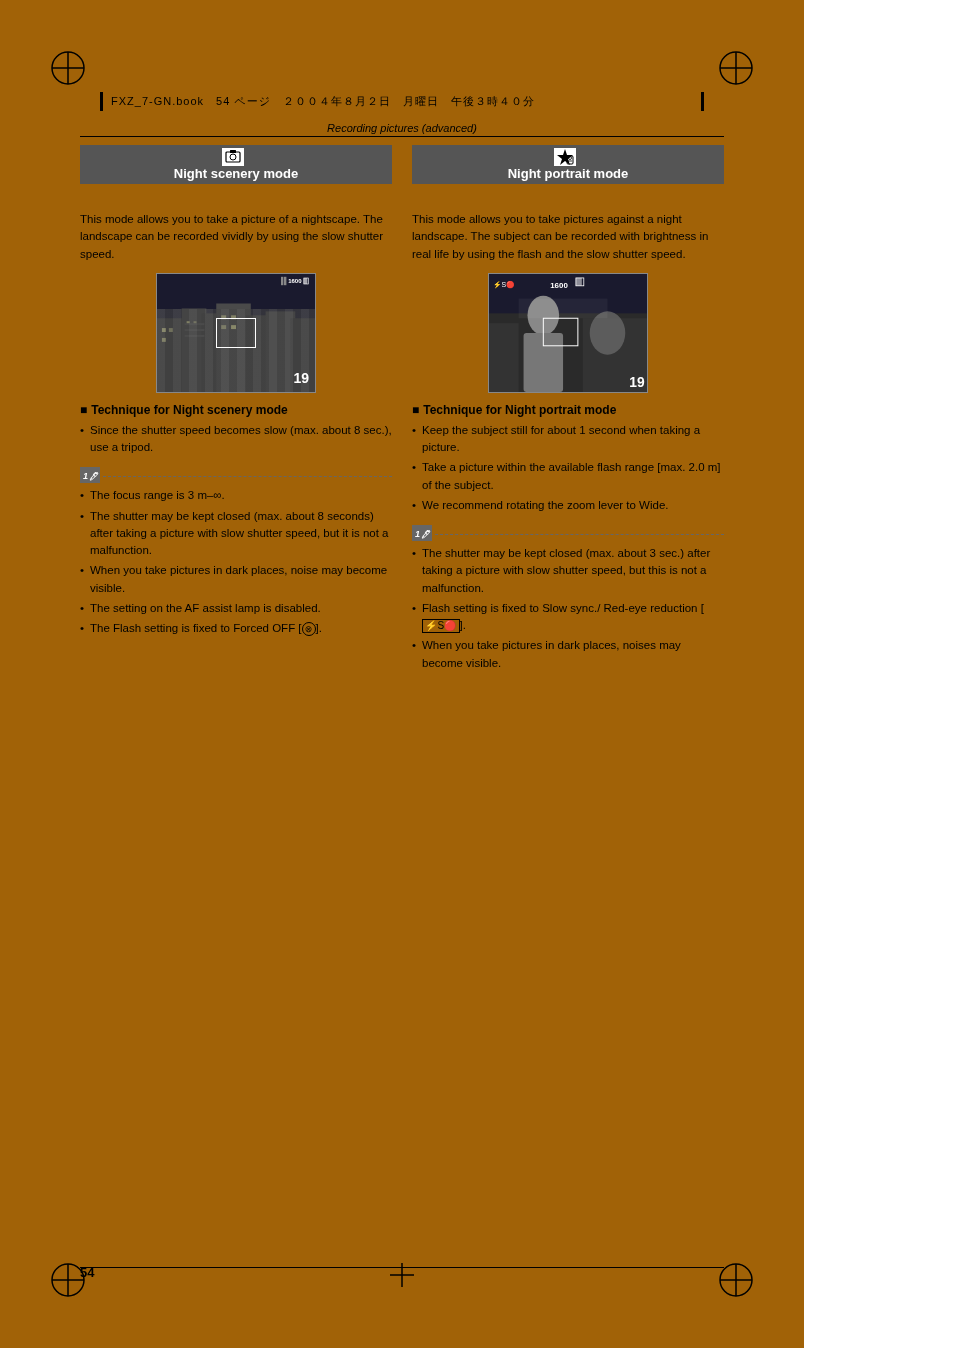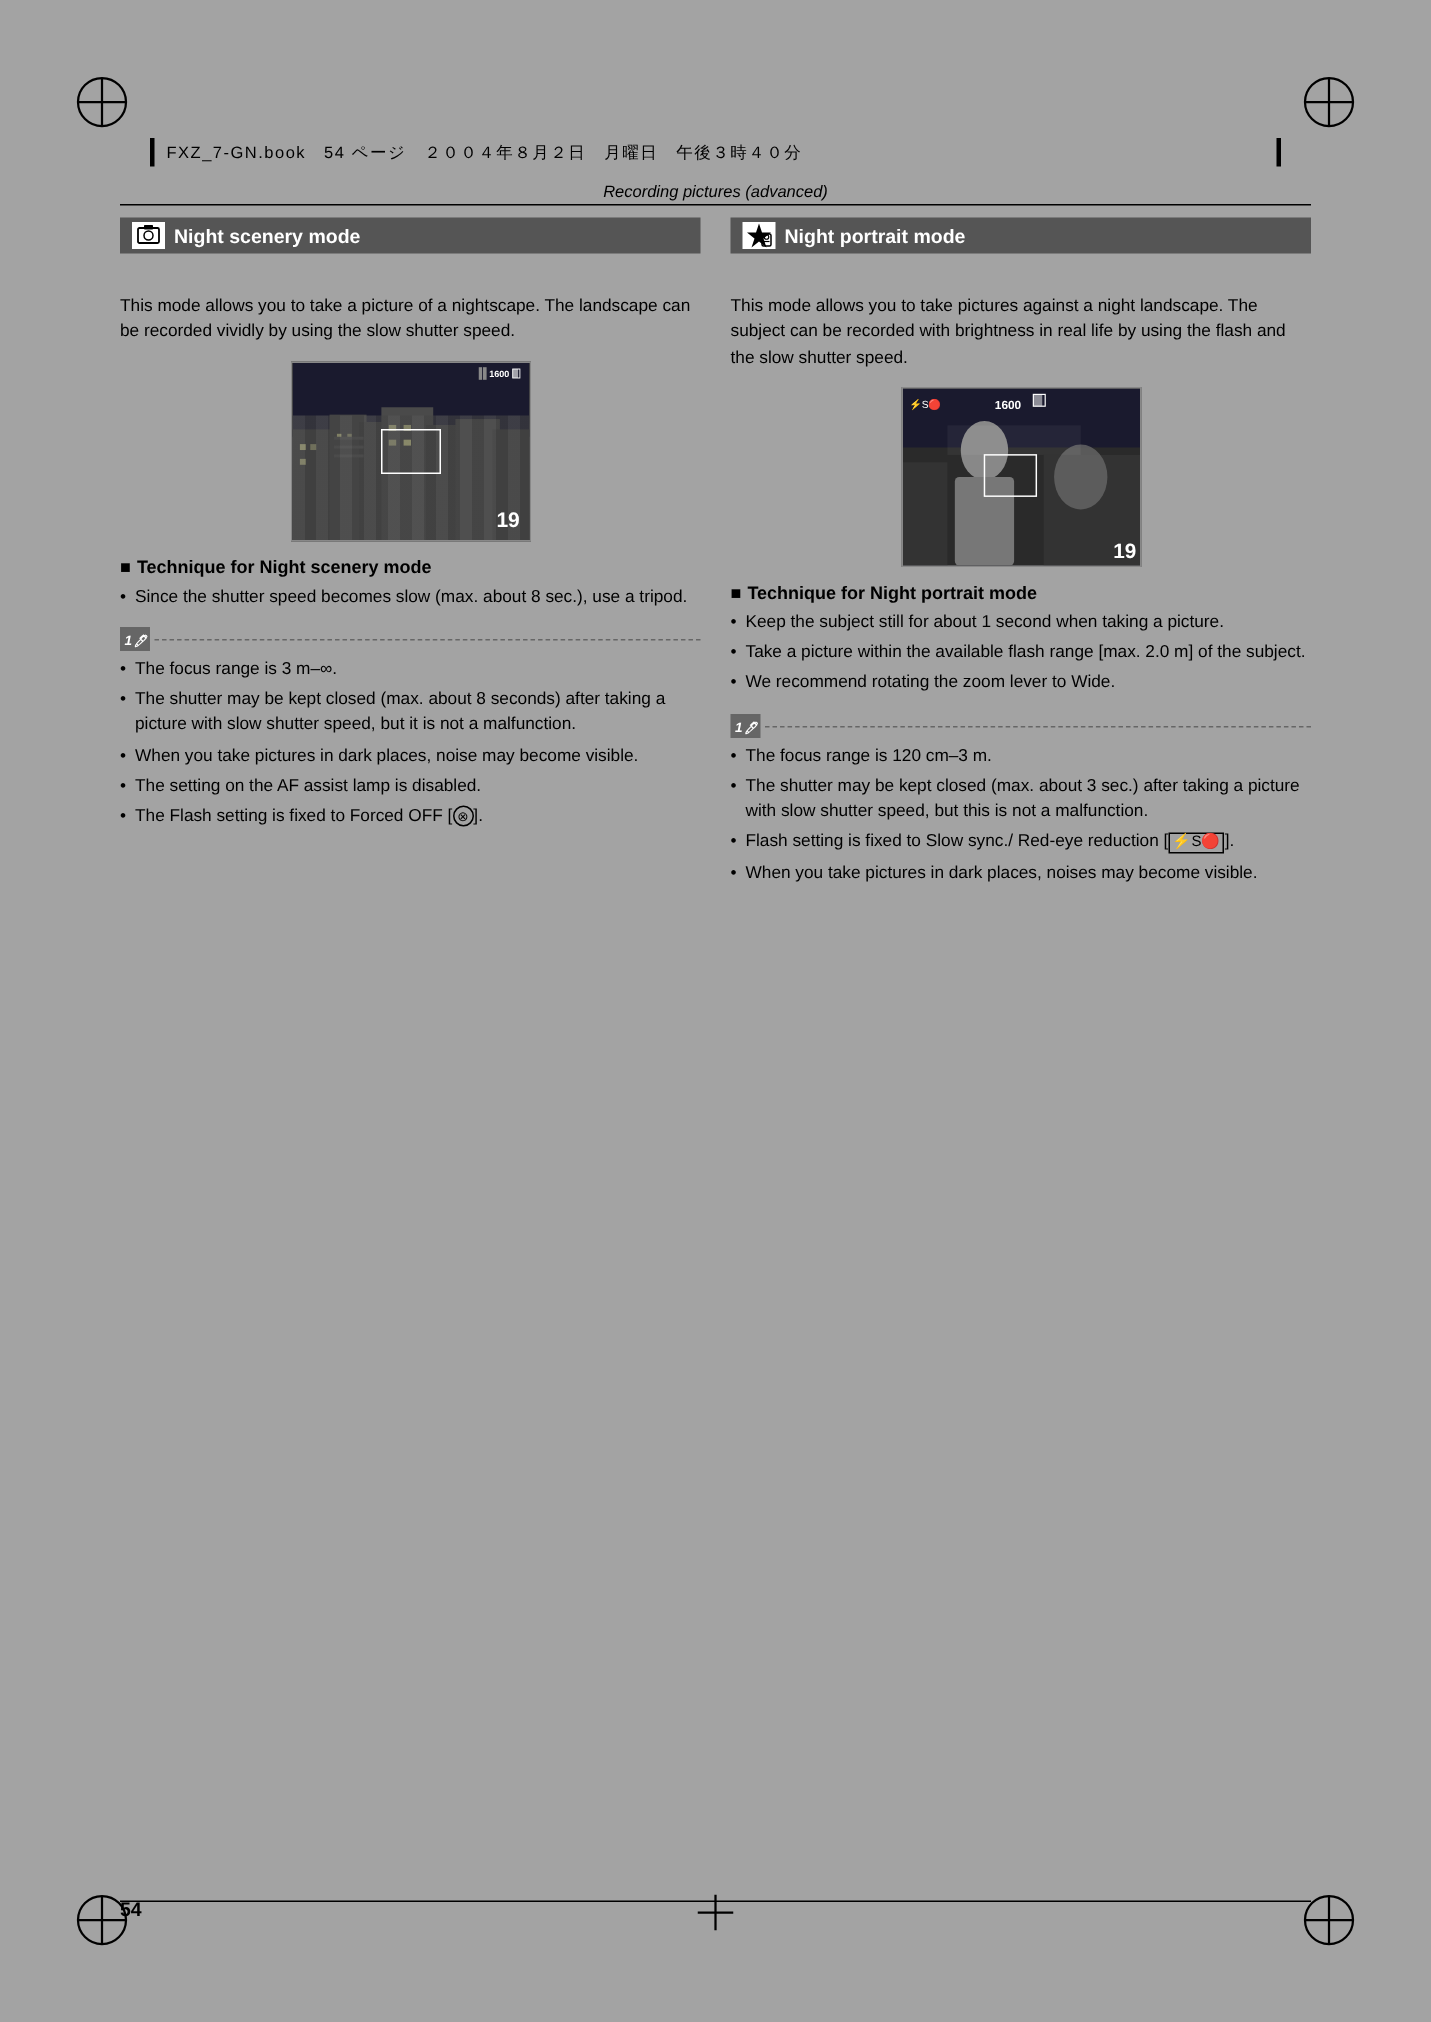--- a/index.html
+++ b/index.html
@@ -7,23 +7,23 @@
       width: 954px;
       min-height: 1348px;
       background: #fff;
       font-family: Arial, Helvetica, sans-serif;
       font-size: 12px;
       color: #000;
       position: relative;
     }
 
     .page-wrapper {
-      width: 954px;
+      width: 804px;
       min-height: 1348px;
-      background: #a3a3a3;
+      background: #a16207;
       position: relative;
       padding: 0;
     }
 
     
     .reg-mark {
       position: absolute;
       width: 36px;
       height: 36px;
     }
@@ -104,20 +104,21 @@
     
     .section-header {
       display: flex;
       align-items: center;
       background: #555;
       color: #fff;
       padding: 3px 8px;
       font-weight: bold;
       font-size: 13px;
       margin-bottom: 8px;
+      flex-direction: column;
     }
 
     .section-header .icon-box {
       width: 22px;
       height: 18px;
       background: #fff;
       color: #000;
       display: flex;
       align-items: center;
       justify-content: center;
@@ -521,21 +522,20 @@
             <div class="note-icon">
               <svg width="18" height="14" viewBox="0 0 18 14">
                 <rect x="0" y="0" width="18" height="14" fill="#666"></rect>
                 <text x="2" y="11" fill="white" font-size="9" font-style="italic">1</text>
                 <text x="8" y="11" fill="white" font-size="8">🖊</text>
               </svg>
             </div>
             <div class="dashes"></div>
           </div>
           <ul class="bullet-list">
-            <li>The focus range is 120 cm–3 m.</li>
             <li>The shutter may be kept closed (max. about 3 sec.) after taking a picture with slow shutter speed, but this is not a malfunction.</li>
             <li>Flash setting is fixed to Slow sync./ Red-eye reduction [<span style="font-size:10px;border:1px solid #000;padding:0 2px;display:inline-block;line-height:1.2;">⚡S🔴</span>].</li>
             <li>When you take pictures in dark places, noises may become visible.</li>
           </ul>
         </div>
 
       </div>
     </div>
   </div>
 

